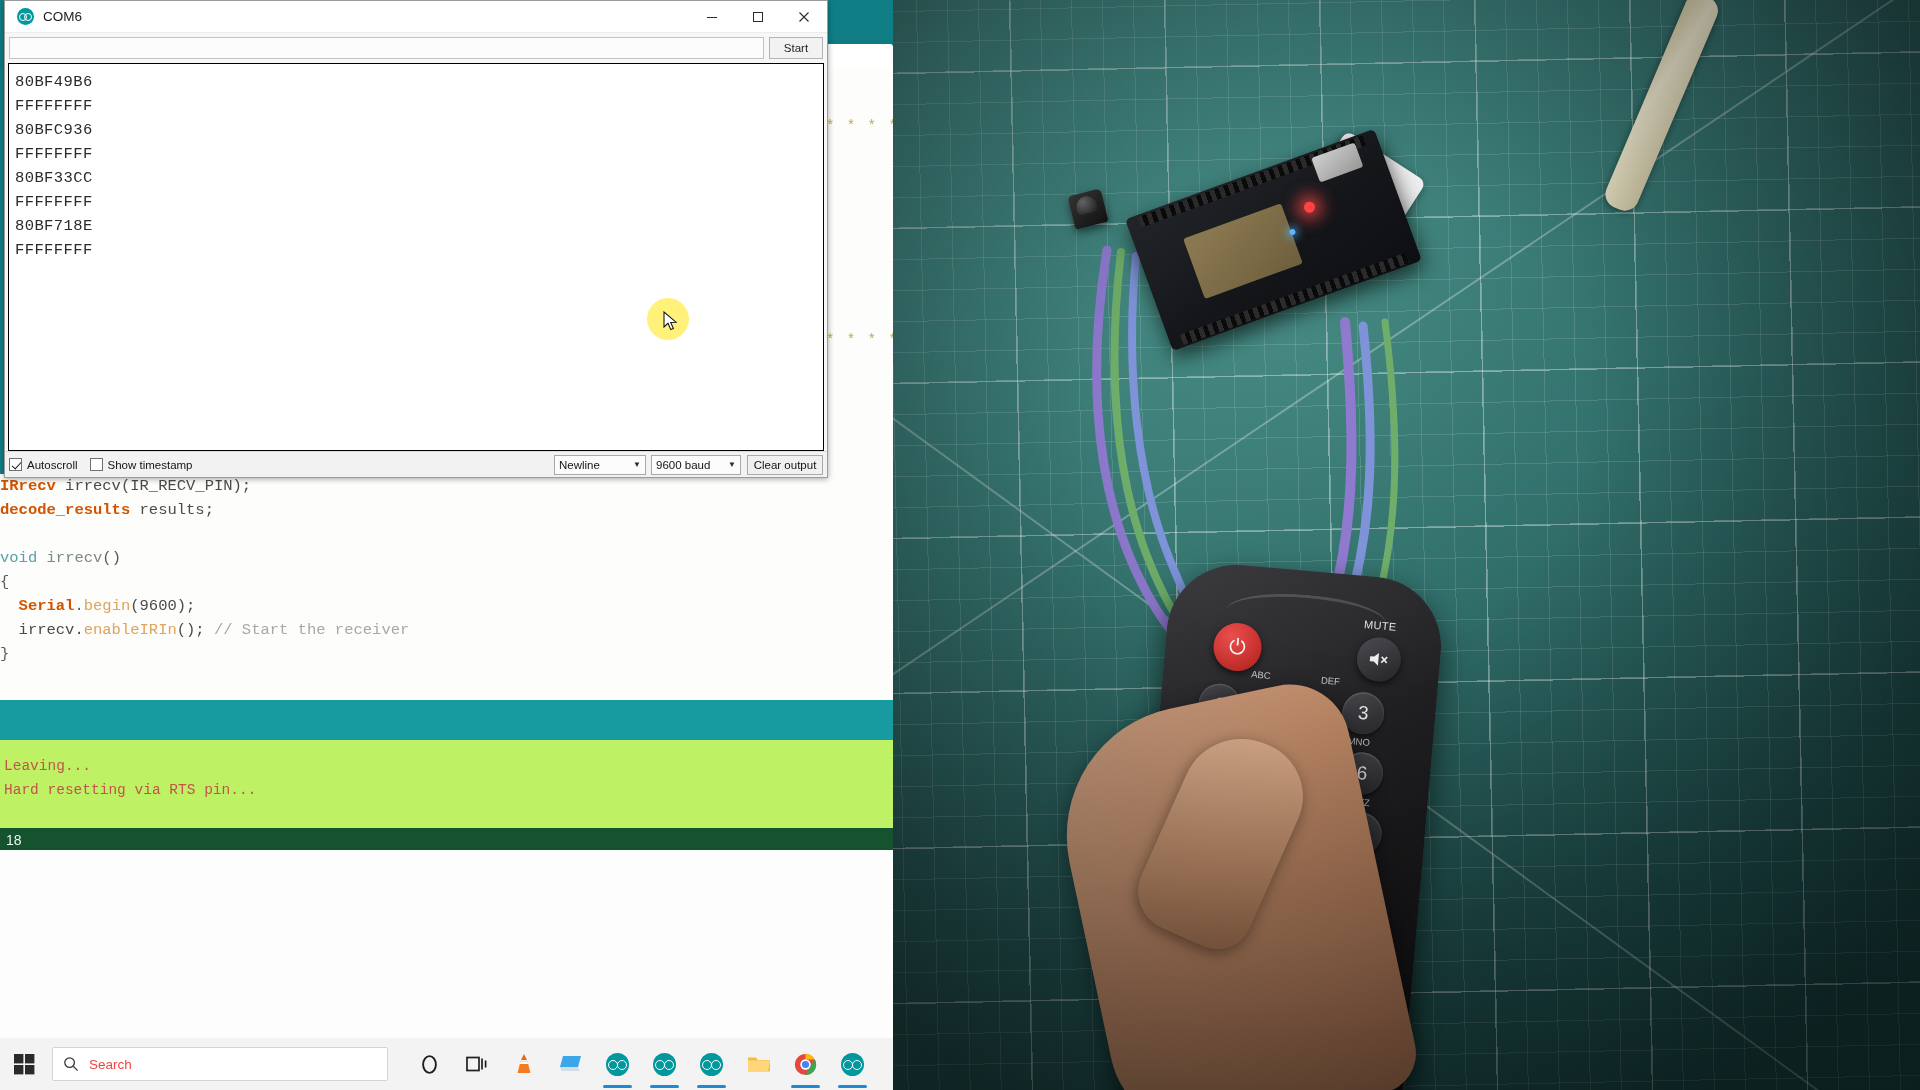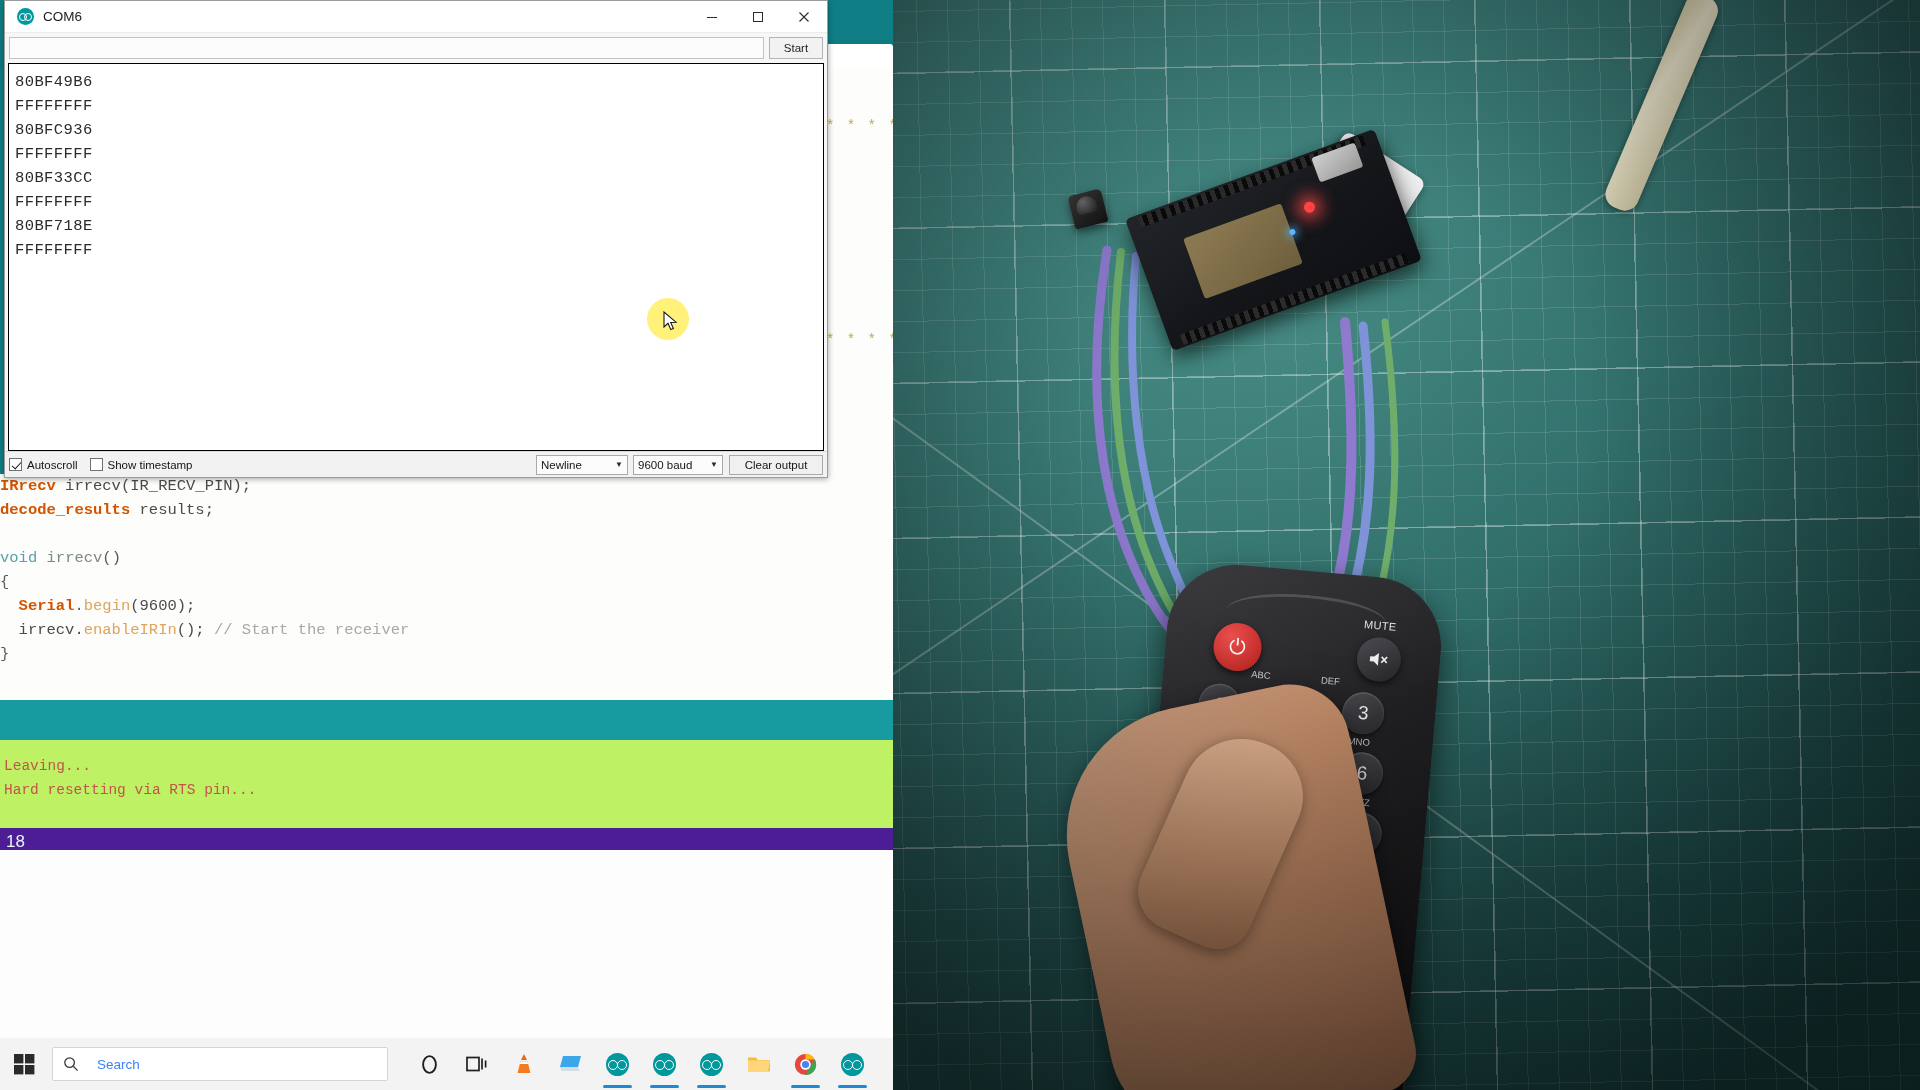--- a/index.html
+++ b/index.html
@@ -74,22 +74,22 @@
     position:absolute; left:0; top:740px; width:1065px; height:88px;
     background:#bef264; padding:14px 0 0 4px; overflow:hidden;
   }
   .console-line {
     font-family:"Liberation Mono", monospace;
     font-size:14.5px; line-height:24px; white-space:pre;
     color:#c2544a;
   }
   .ide-bottombar {
     position:absolute; left:0; top:828px; width:893px; height:22px;
-    background:#4c1d95; color:#e8f6f6;
-    font-size:17px; padding:4px 0 0 6px;
+    background:#14532d; color:#e8f6f6;
+    font-size:14px; padding:4px 0 0 6px;
   }
   .ide-whitefill {
     position:absolute; left:0; top:850px; width:893px; height:0px;
     background:#fdfdfd;
   }
 
   
   #serial-monitor {
     position:absolute; left:4px; top:0px; width:824px; height:478px;
     background:#f7f7f7;
@@ -169,21 +169,21 @@
     height:20px; border:1px solid #a9a9a9; background:#fcfcfc;
     font-size:11.5px; color:#141414; display:flex; align-items:center;
     padding:0 4px; margin-left:5px; position:relative; cursor:pointer;
   }
   .sm-select .caret {
     margin-left:auto; padding-left:10px; font-size:8px; color:#2a2a2a;
   }
   .sel-newline { width:92px;align-items:center; }
   .sel-baud    { width:90px; }
   .sm-clear {
-    height:20px; width:94px; margin-left:6px;
+    height:20px; width:76px; margin-left:6px;
     border:1px solid #a9a9a9; background:#f0f0f0;
     font-size:11.5px; color:#141414; cursor:pointer;
     display:flex; align-items:center; justify-content:center;
   }
 
   
   #cursor-halo {
     position:absolute; left:647px; top:298px; width:42px; height:42px;
     border-radius:50%; background:rgba(255,238,88,0.80); pointer-events:none;
   }
@@ -357,21 +357,21 @@
   }
   .tb-start {
     width:48px; height:52px; display:flex; align-items:center;
     justify-content:center; cursor:pointer;
   }
   .tb-search {
     width:336px; height:34px; background:#ffffff; border:1px solid #d4d4d4;
     display:flex; align-items:center; padding:0 10px; margin-left:4px;
     border-radius:2px; cursor:text;
   }
-  .tb-search-text { font-size:13.5px; color:#3b82f6; margin-left:18px; }
+  .tb-search-text { font-size:13.5px; color:#ef4444; margin-left:10px; }
   .tb-icons { display:flex; align-items:center; margin-left:18px; }
   .tb-icon {
     width:47px; height:52px; display:flex; align-items:center;
     justify-content:center; position:relative; cursor:pointer;
   }
   .tb-underline {
     position:absolute; bottom:2px; left:9px; width:29px; height:3px;
     background:#1e8ad6; border-radius:2px;
   }
   .ard-circ {

